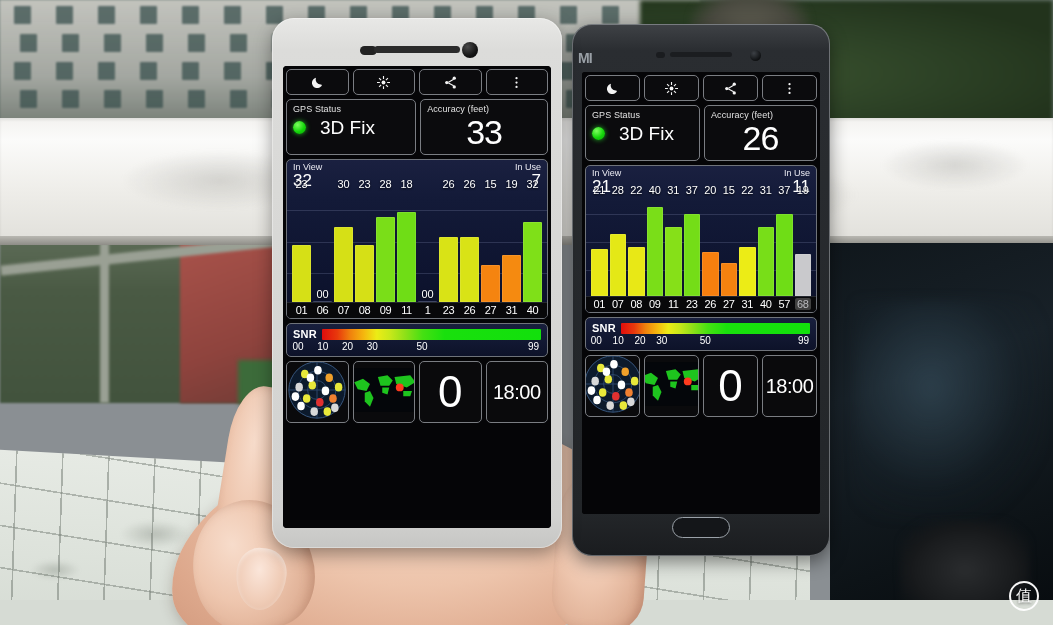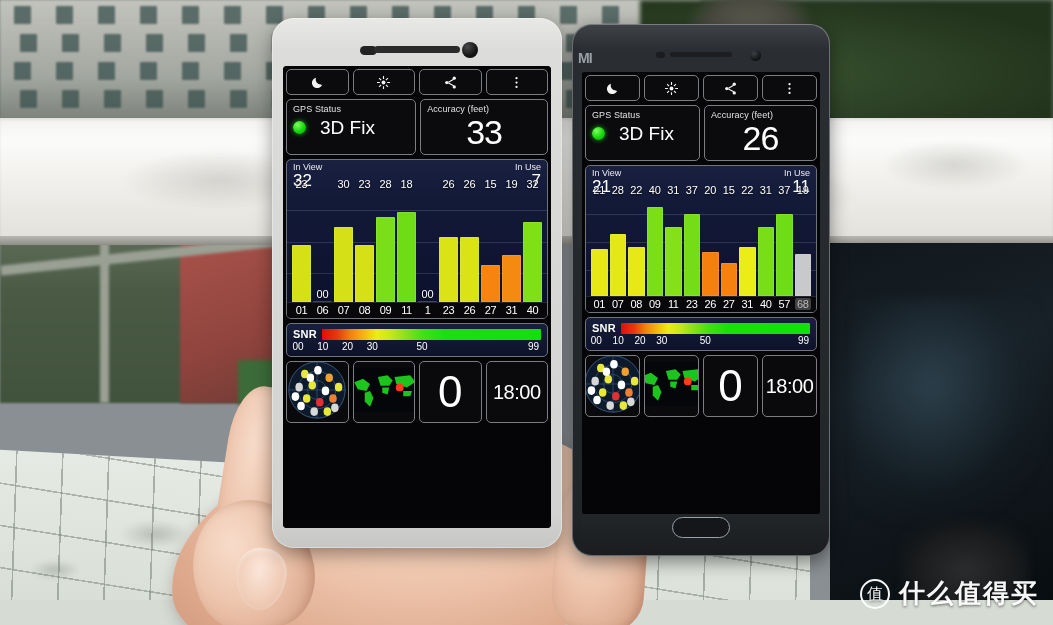--- a/index.html
+++ b/index.html
@@ -854,16 +854,15 @@
             <div class="nav-btn">
               <span class="nav-time">18:00</span>
             </div>
           </div>
         </div>
     </div>
   </div>
 
   <div class="watermark">
     <div class="wm-badge">值</div>
-    <div class="wm-text">什么值得买</div>
   </div>
 
 </div>
 
 </body></html>

